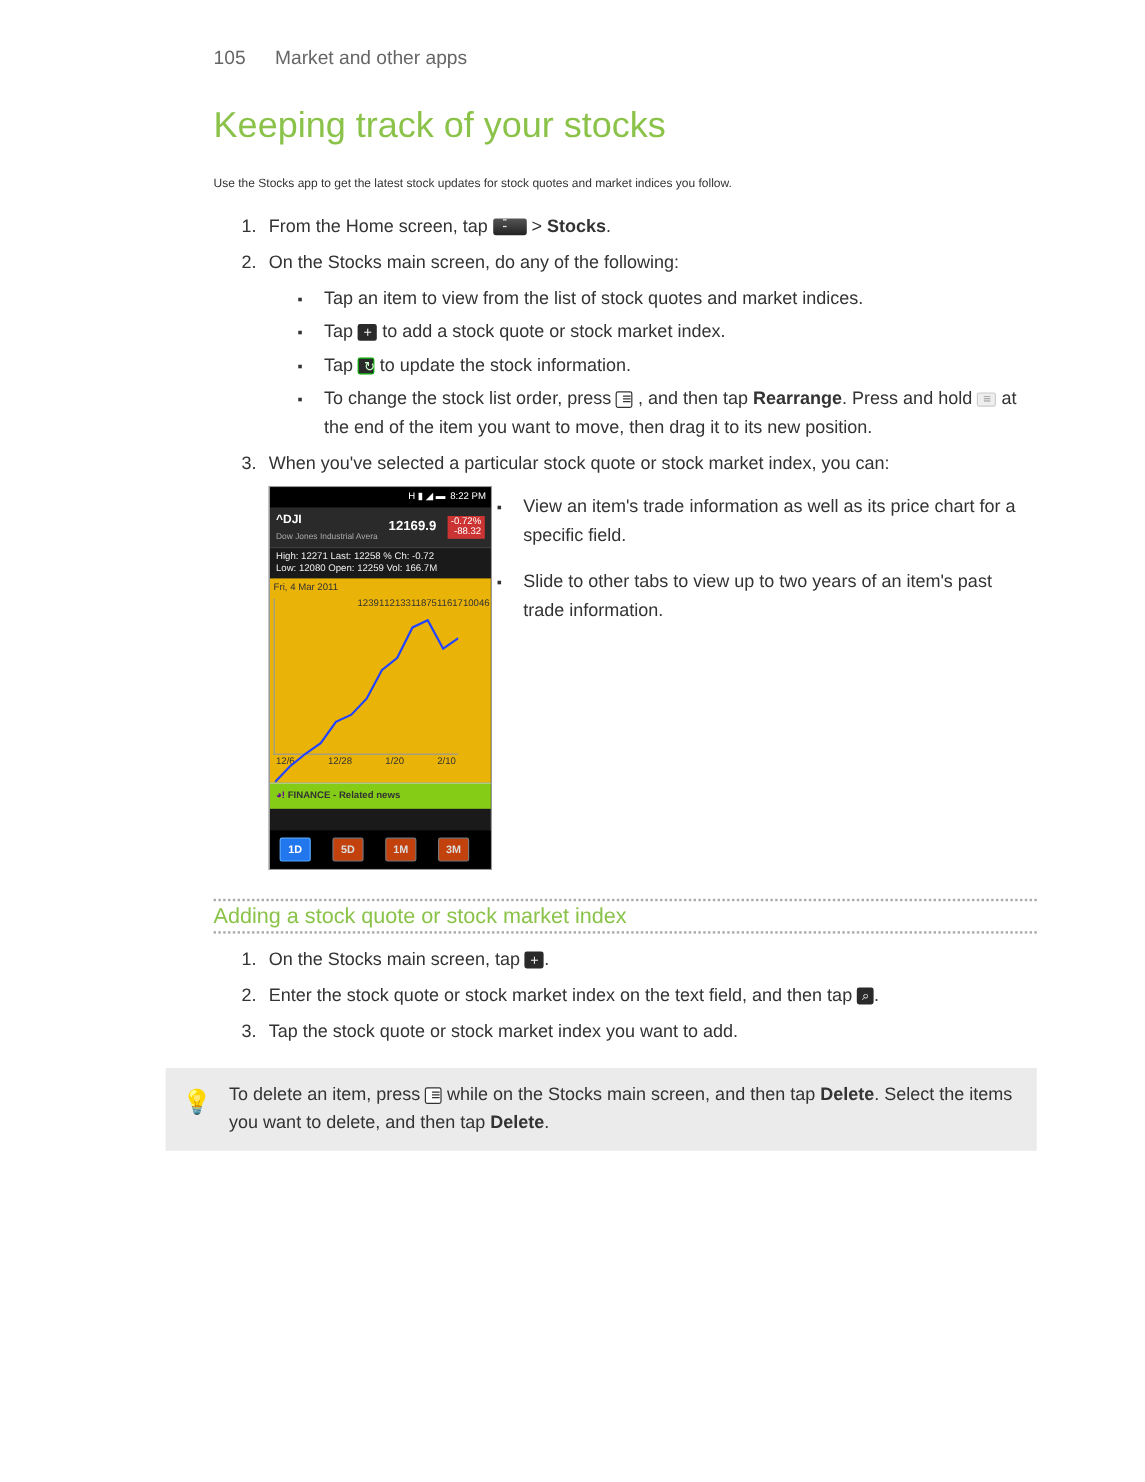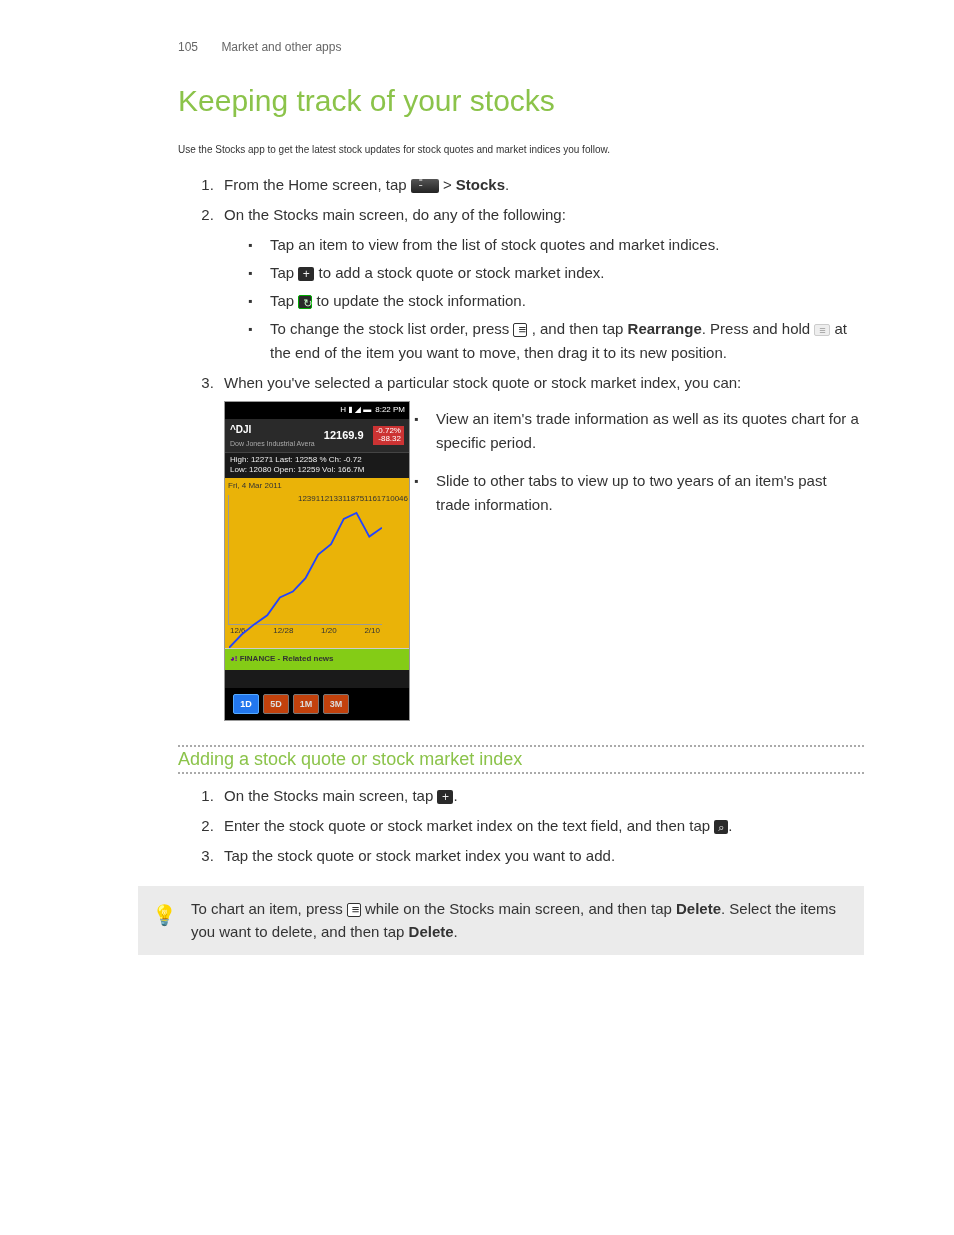--- a/index.html
+++ b/index.html
@@ -8,21 +8,21 @@
     background: #fff;
     width: 954px;
     height: 1235px;
     color: #333;
     position: relative;
   }
   .page {
     padding: 40px 90px 40px 178px;
   }
   .header {
-    font-size: 12px;
+    font-size: 16px;
     color: #666;
     margin-bottom: 30px;
   }
   .page-num { margin-right: 20px; }
   h1.main-title {
     color: #8bc34a;
     font-size: 30px;
     font-weight: normal;
     margin-bottom: 24px;
   }
@@ -105,21 +105,21 @@
   .dji-price { font-weight:bold; font-size:11px;}
   .dji-change { background:#c33; color:#fff; font-size:8px; padding:1px 3px; text-align:right; line-height:1.1;}
   .phone-stats { background:#1a1a1a; color:#eee; padding:2px 5px; font-size:8px; line-height:1.3;}
   .phone-chart { background:#eab308; color:#000; margin:0; padding:2px 3px 0 3px; height:170px; position:relative; }
   .chart-date { font-size:8px; color:#333; }
   .chart-area { position:relative; height:130px; margin-top:2px; border-left:1px solid #999; border-bottom:1px solid #999; margin-right:24px;}
   .chart-ylabels { position:absolute; right:-26px; top:-2px; height:100%; display:flex; flex-direction:row; justify-content:space-between; font-size:8px; color:#333; text-align:left;}
   .chart-xlabels { display:flex; justify-content:space-between; font-size:8px; color:#333; margin-right:24px; padding:0 2px;}
   .chart-line { position:absolute; inset:0; }
   .phone-news { background:#84cc16; color:#333; font-size:8px; padding:4px 5px; border-top:1px solid #ccc; font-weight:bold;}
-  .phone-tabs { display:flex; gap:4px; padding:6px 8px; background:#000; position:absolute; bottom:0; left:0; right:0;}
+  .phone-tabs { display:flex; gap:18px; padding:6px 8px; background:#000; position:absolute; bottom:0; left:0; right:0;}
   .phone-tab { flex:0 0 auto; width:26px; height:20px; background:#c2410c; border:1px solid #777; border-radius:2px; font-size:9px; color:#ddd; display:flex; align-items:center; justify-content:center; font-weight:bold;}
   .phone-tab.active { background:#27e; color:#fff; border-color:#5af;}
 
   .step3-side { flex:1; }
   .step3-side ul.sub-list { padding-left: 0; }
   .step3-side ul.sub-list > li { margin-bottom: 14px; }
 
   .section-divider {
     border-top: 2px dotted #aaa;
     border-bottom: 2px dotted #aaa;
@@ -230,21 +230,21 @@
           <div class="phone-tabs">
             <div class="phone-tab active">1D</div>
             <div class="phone-tab">5D</div>
             <div class="phone-tab">1M</div>
             <div class="phone-tab">3M</div>
           </div>
         </div>
 
         <div class="step3-side">
           <ul class="sub-list">
-            <li><span>View an item's trade information as well as its quotes chart for a specific period.</span></li>
+            <li><span>View an item's trade information as well as its price chart for a specific field.</span></li>
             <li><span>Slide to other tabs to view up to two years of an item's past trade information.</span></li>
           </ul>
         </div>
       </div>
     </li>
   </ol>
 
   <div class="section-divider">
     <h2 class="sub-title">Adding a stock quote or stock market index</h2>
   </div>
@@ -255,17 +255,17 @@
     </li>
     <li>
       <span>Enter the stock quote or stock market index on the text field, and then tap </span><span class="icon-inline icon-search"></span><span>.</span>
     </li>
     <li><span>Tap the stock quote or stock market index you want to add.</span></li>
   </ol>
 
   <div class="tip-box">
     <div class="tip-icon">💡</div>
     <div>
-      <span>To chart an item, press </span><span class="icon-inline icon-menu"></span><span> while on the Stocks main screen, and then tap </span><span class="bold">Delete</span><span>. Select the items you want to delete, and then tap </span><span class="bold">Delete</span><span>.</span>
+      <span>To delete an item, press </span><span class="icon-inline icon-menu"></span><span> while on the Stocks main screen, and then tap </span><span class="bold">Delete</span><span>. Select the items you want to delete, and then tap </span><span class="bold">Delete</span><span>.</span>
     </div>
   </div>
 
 </div>
 
 </body></html>

